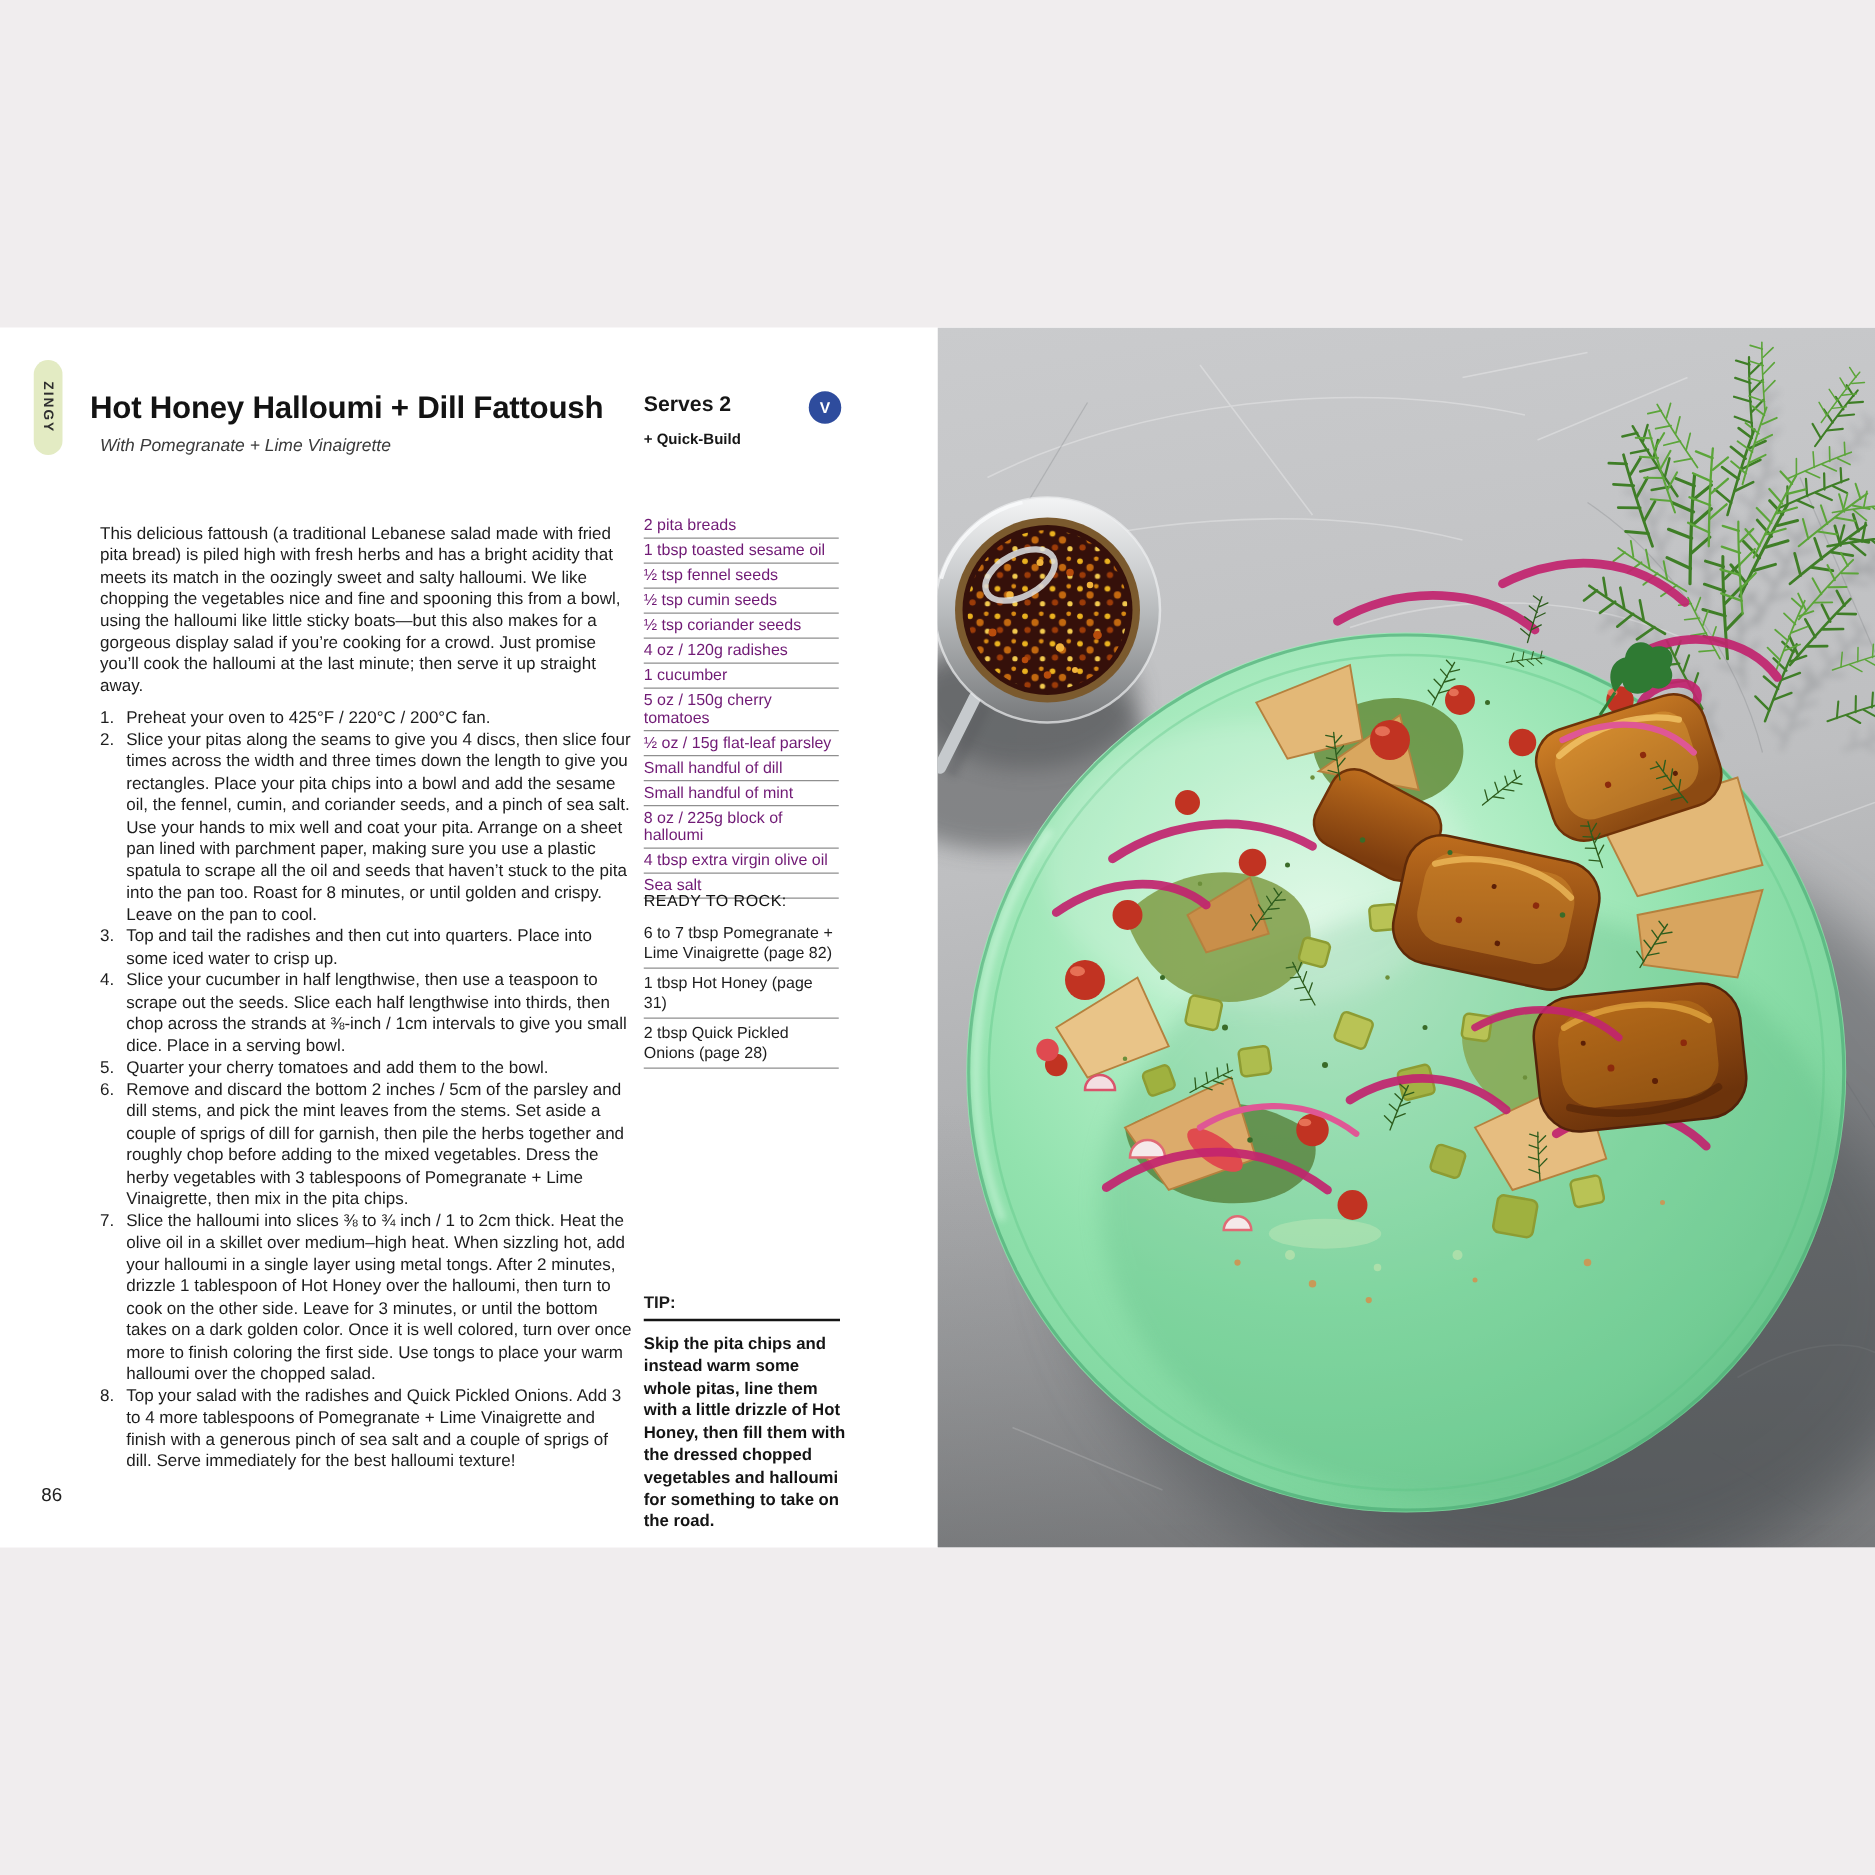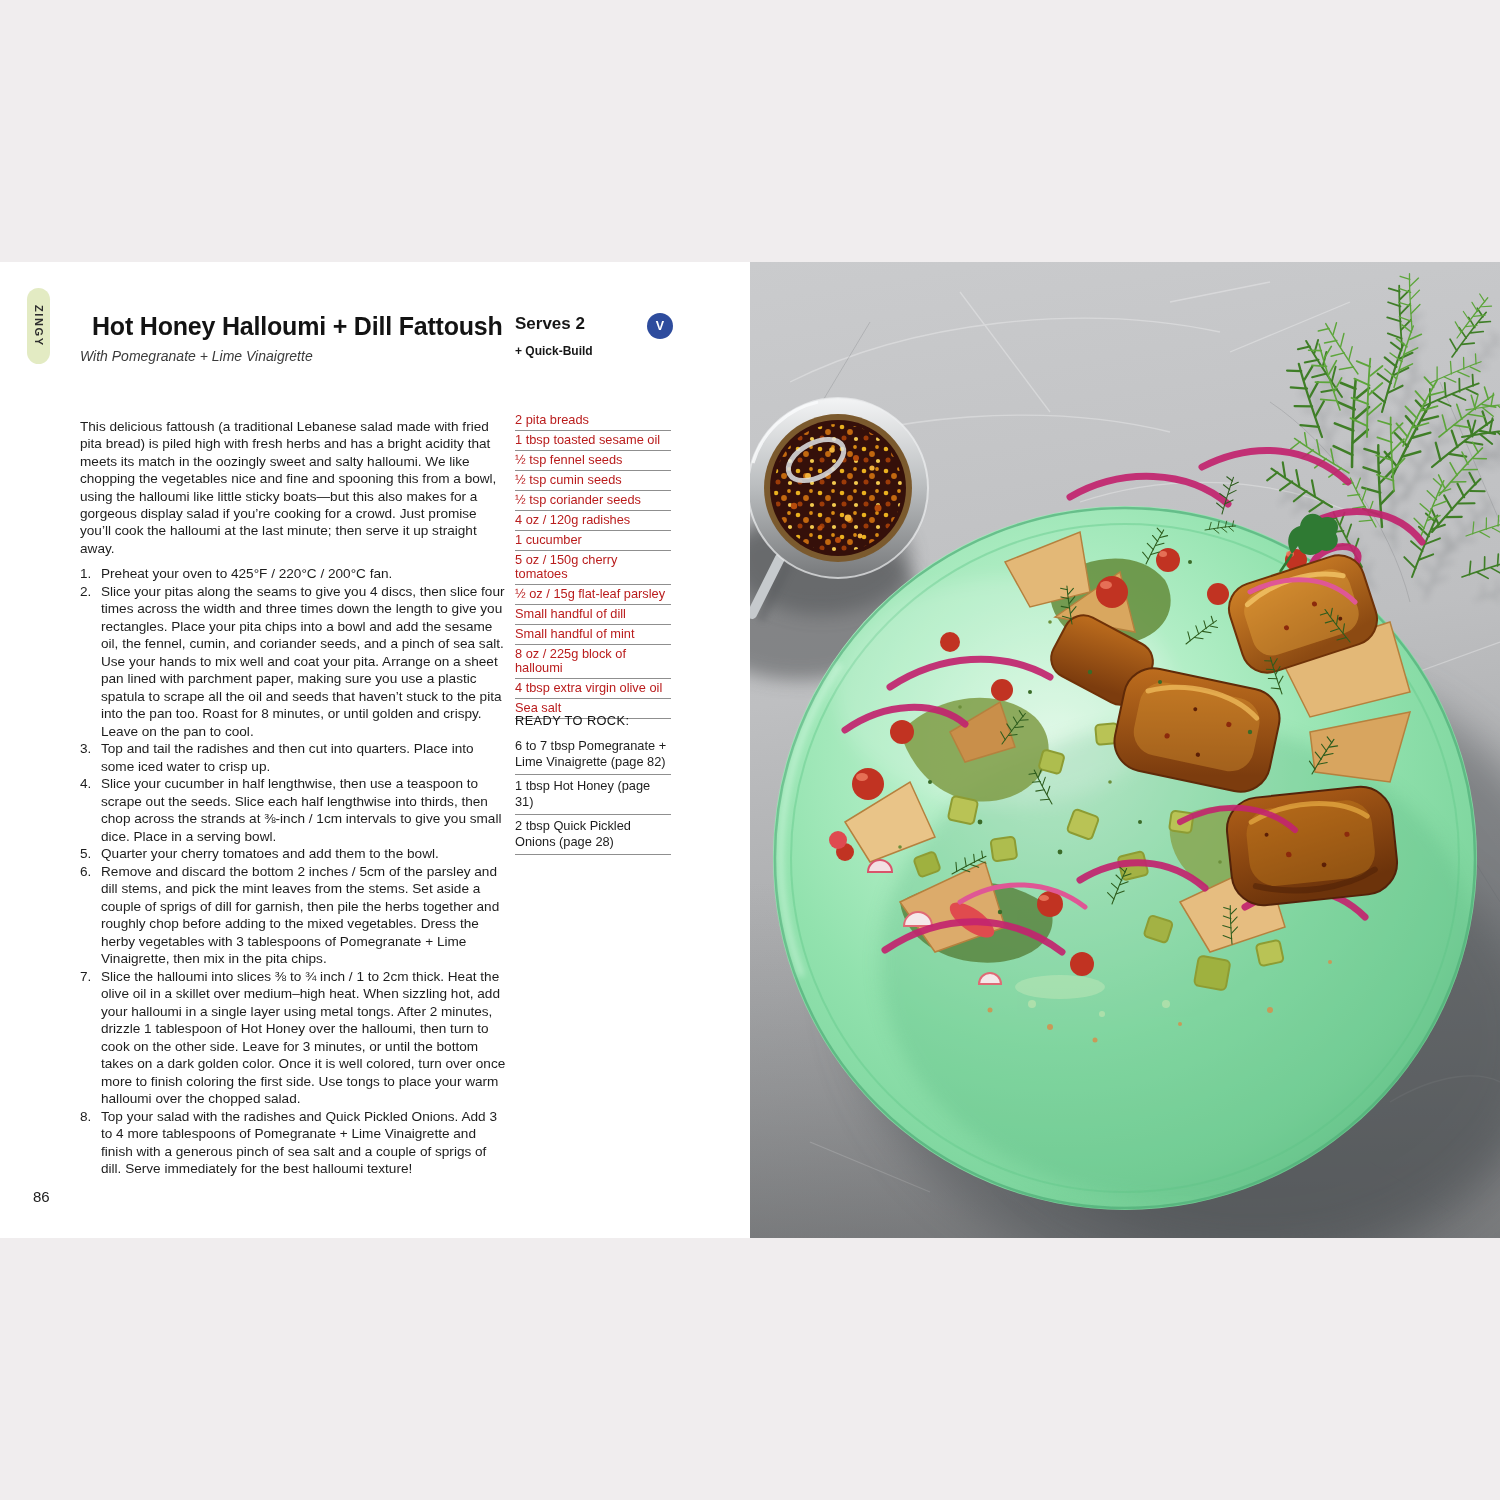--- a/index.html
+++ b/index.html
@@ -1,33 +1,33 @@
 <!DOCTYPE html>
 <html><head>
 <meta charset="utf-8">
 <style>
   html,body{margin:0;padding:0;}
   body{width:1500px;height:1500px;position:relative;background:#f0edee;font-family:"Liberation Sans",sans-serif;color:#1d1d1d;}
   .stage{position:absolute;inset:0;overflow:hidden;}
   .page{position:absolute;left:0;top:262px;width:1500px;height:976px;background:#ffffff;}
   .zingy-tab{position:absolute;left:27px;top:26px;width:23px;height:76px;background:#e3ebc3;border-radius:12px;display:flex;align-items:center;justify-content:center;}
   .zingy-tab span{writing-mode:vertical-rl;font-size:11px;font-weight:700;letter-spacing:1.6px;color:#2e2e2e;}
-  .title{position:absolute;left:92px;top:50px;font-size:25px;font-weight:700;letter-spacing:-.2px;color:#131313;margin:0;}
+  .title{position:absolute;left:72px;top:50px;font-size:25px;font-weight:700;letter-spacing:-.2px;color:#131313;margin:0;}
   .subtitle{position:absolute;left:80px;top:86px;font-size:14px;font-style:italic;color:#3a3a3a;margin:0;font-weight:400;}
   .serves{position:absolute;left:515px;top:52px;font-size:17px;font-weight:600;color:#161616;}
   .build{position:absolute;left:515px;top:82px;font-size:12px;font-weight:700;color:#161616;text-align:right;}
   .v-badge{position:absolute;left:647px;top:51px;width:26px;height:26px;border-radius:50%;background:#2e4c9d;display:flex;align-items:center;justify-content:center;}
   .v-badge span{color:#fff;font-size:12.5px;font-weight:700;}
   .intro{position:absolute;left:80px;top:156px;width:424px;font-size:13.6px;line-height:17.4px;margin:0;color:#1d1d1d;}
   .steps{position:absolute;left:80px;top:303px;width:428px;}
   .step{display:flex;}
   .step-num{width:21px;flex:none;font-size:13.6px;line-height:17.5px;}
   .step-text{margin:0;flex:1;font-size:13.6px;line-height:17.5px;}
   .ing-list{position:absolute;left:515px;top:149px;width:156px;}
-  .ing-row{font-size:12.8px;line-height:14px;padding:2px 0 3px;border-bottom:1px solid #8f8f8f;color:#b91c1c;}
+  .ing-row{font-size:12.8px;line-height:14px;padding:2px 0 3px;border-bottom:1px solid #8f8f8f;color:#701a75;}
   .rtr{position:absolute;left:515px;top:451px;width:156px;}
   .rtr-head{font-size:12.8px;font-weight:400;letter-spacing:.4px;margin:0 0 7px 0;color:#121212;}
   .rtr-row{font-size:12.8px;line-height:15.5px;padding:3px 0 5px;border-bottom:1px solid #8f8f8f;}
   .tip{position:absolute;left:515px;top:772px;width:162px;}
   .tip-head{font-size:13.5px;font-weight:700;margin:0;padding-bottom:6px;border-bottom:2px solid #141414;width:157px;}
   .tip-body{font-size:13.4px;font-weight:700;line-height:17.8px;margin:9px 0 0 0;color:#141414;}
   .page-num{position:absolute;left:33px;top:926px;font-size:15px;color:#202020;}
   .photo{position:absolute;left:750px;top:0;width:750px;height:976px;display:block;}
 </style>
 </head>
@@ -103,20 +103,24 @@
       <div class="ing-row">Sea salt</div>
     </div>
 
     <div class="rtr">
       <p class="rtr-head">READY TO ROCK:</p>
       <div class="rtr-row">6 to 7 tbsp Pomegranate + Lime Vinaigrette (page 82)</div>
       <div class="rtr-row">1 tbsp Hot Honey (page 31)</div>
       <div class="rtr-row">2 tbsp Quick Pickled Onions (page 28)</div>
     </div>
 
+    <div class="tip">
+      <p class="tip-head">TIP:</p>
+      <p class="tip-body">Skip the pita chips and instead warm some whole pitas, line them with a little drizzle of Hot Honey, then fill them with the dressed chopped vegetables and halloumi for something to take on the road.</p>
+    </div>
 
     <div class="page-num">86</div>
 
     <svg class="photo" viewBox="0 0 750 976" xmlns="http://www.w3.org/2000/svg">
       <defs>
         <linearGradient id="metalG" x1="0" y1="0" x2="0.12" y2="1">
           <stop offset="0" stop-color="#cacbcd"></stop>
             <stop offset="0.45" stop-color="#bebfc1"></stop>
           <stop offset="0.75" stop-color="#a8a9ab"></stop>
             <stop offset="1" stop-color="#919294"></stop>

